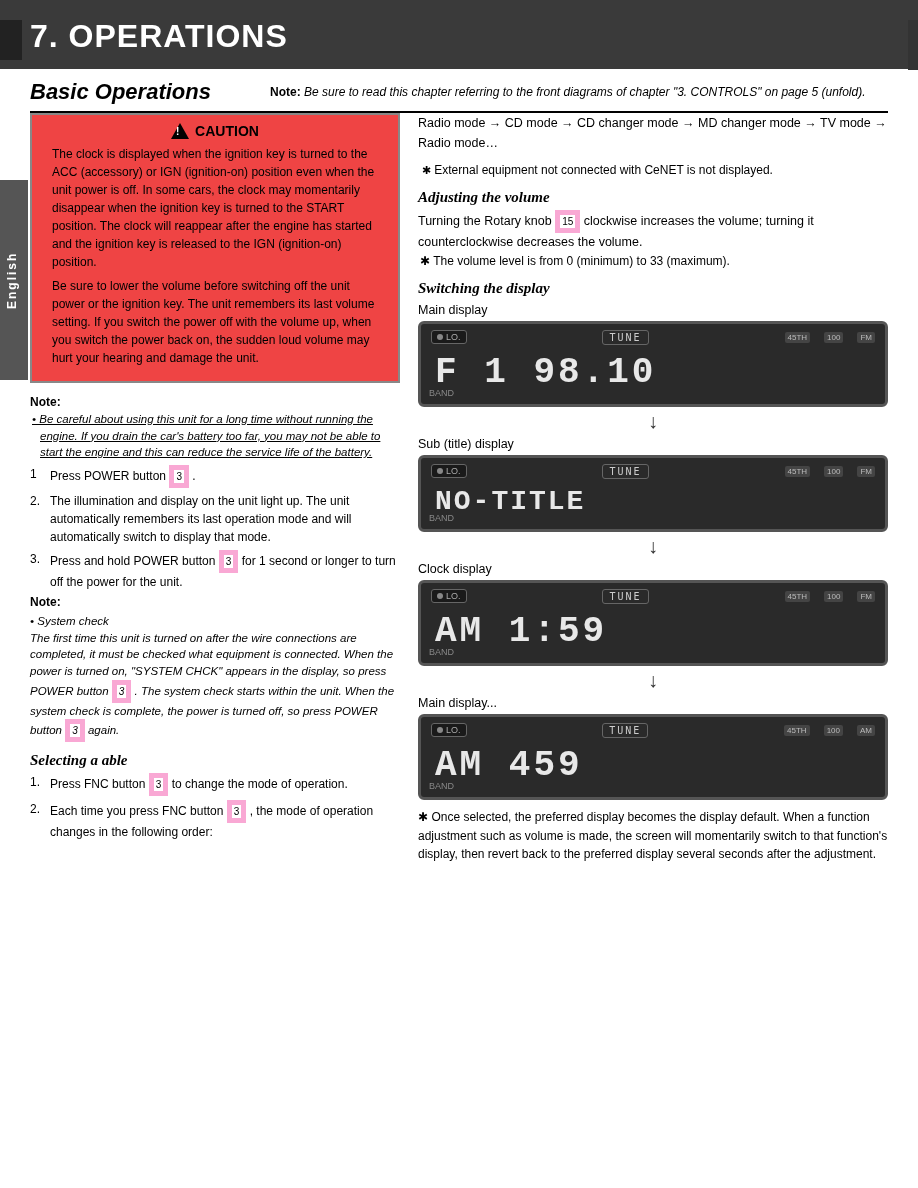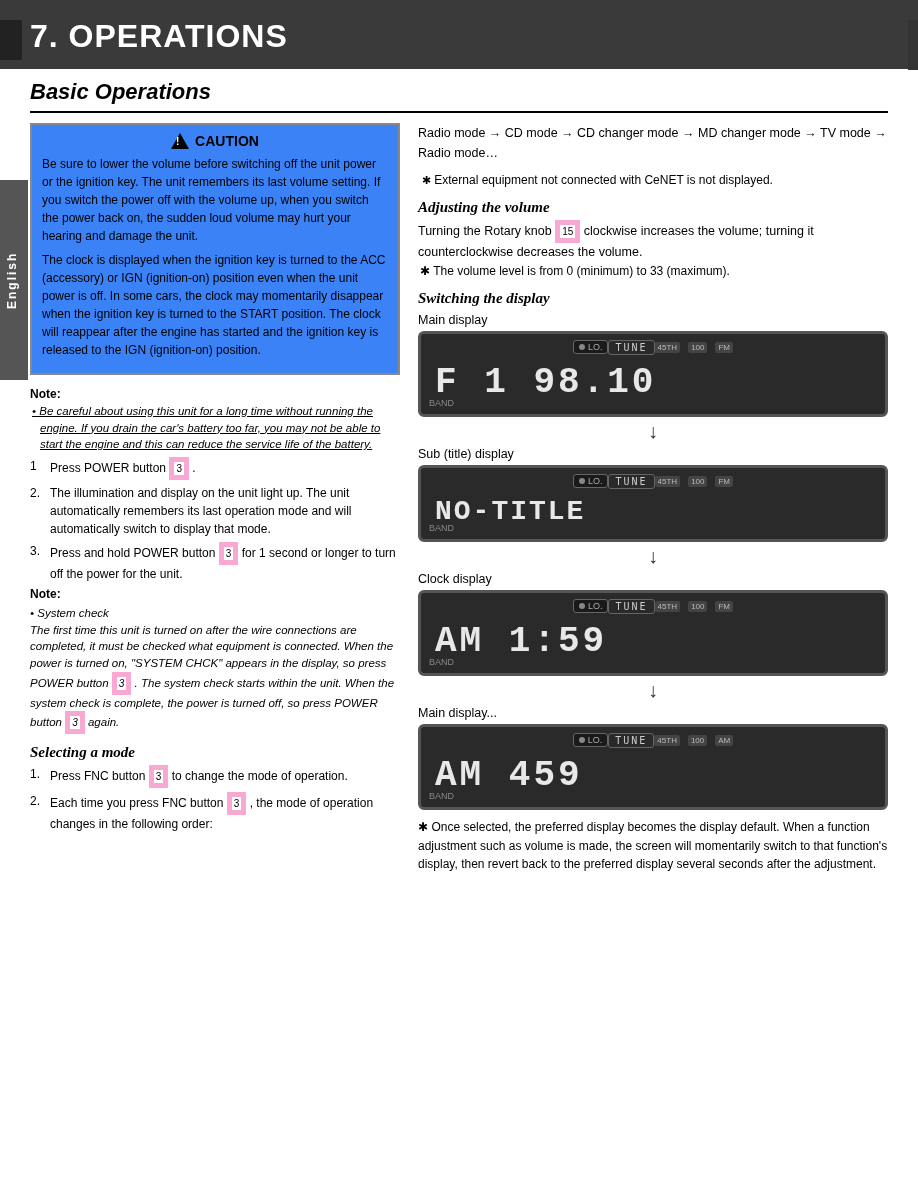--- a/index.html
+++ b/index.html
@@ -33,21 +33,20 @@
       display: flex;
       flex-direction: column;
     }
 
     
     .section-header-row {
       display: flex;
       align-items: center;
       border-bottom: 2px solid #000;
       padding: 10px 0 6px 0;
-      margin-bottom: 10px;
     }
     .section-title {
       font-size: 22px;
       font-weight: 900;
       font-style: italic;
       font-family: Arial, Helvetica, sans-serif;
       min-width: 220px;
     }
     .section-note {
       font-size: 12px;
@@ -88,22 +87,22 @@
       transform: rotate(180deg);
       text-align: center;
       padding: 20px 5px;
       letter-spacing: 2px;
       height: 200px;
     }
 
     
     .caution-box {
       border: 2px solid #888;
-      background: #3b82f6;
-      padding: 8px 10px;
+      background: #ef4444;
+      padding: 8px 20px;
       margin-bottom: 12px;
     }
     .caution-title {
       text-align: center;
       font-weight: bold;
       font-size: 14px;
       margin-bottom: 6px;
       display: flex;
       align-items: center;
       justify-content: center;
@@ -209,21 +208,21 @@
       border: 3px solid #555;
       border-radius: 6px;
       padding: 6px 10px 8px 10px;
       margin: 4px 0 4px 0;
       position: relative;
       min-height: 70px;
     }
     .screen-top-bar {
       display: flex;
       align-items: center;
-      justify-content: center;
+      justify-content: space-between;
       margin-bottom: 4px;
     }
     .screen-indicator {
       background: #1a1a1a;
       border: 1px solid #666;
       border-radius: 3px;
       padding: 1px 5px;
       display: flex;
       align-items: center;
       gap: 3px;
@@ -238,21 +237,21 @@
       color: #ccc;
       font-size: 10px;
       font-family: monospace;
       letter-spacing: 2px;
       border: 1px solid #666;
       border-radius: 3px;
       padding: 1px 6px;
     }
     .screen-right-indicators {
       display: flex;
-      gap: 8px;
+      gap: 14px;
       align-items: center;
     }
     .screen-small-box {
       background: #444;
       color: #bbb;
       font-size: 8px;
       padding: 1px 3px;
       border-radius: 2px;
     }
     .screen-main-text {
@@ -336,33 +335,37 @@
 <div class="black-mark-tr"></div>
 
 <div class="page-header">
   <h1>7. OPERATIONS</h1>
 </div>
 
 <div class="main-content">
 
   <div class="section-header-row">
     <div class="section-title">Basic Operations</div>
+    <div class="section-note">
+      <strong>Note:</strong>
+      <span>Be sure to read this chapter referring to the front diagrams of chapter "3. CONTROLS" on page 5 (unfold).</span>
+    </div>
   </div>
 
   <div class="two-col">
 
     <div class="col-left">
 
       <div class="caution-box">
         <div class="caution-title">
           <span class="caution-triangle"></span>
           <span>CAUTION</span>
         </div>
+        <p>The clock is displayed when the ignition key is turned to the ACC (accessory) or IGN (ignition-on) position even when the unit power is off. In some cars, the clock may momentarily disappear when the ignition key is turned to the START position. The clock will reappear after the engine has started and the ignition key is released to the IGN (ignition-on) position.</p>
         <p>Be sure to lower the volume before switching off the unit power or the ignition key. The unit remembers its last volume setting. If you switch the power off with the volume up, when you switch the power back on, the sudden loud volume may hurt your hearing and damage the unit.</p>
-        <p>The clock is displayed when the ignition key is turned to the ACC (accessory) or IGN (ignition-on) position even when the unit power is off. In some cars, the clock may momentarily disappear when the ignition key is turned to the START position. The clock will reappear after the engine has started and the ignition key is released to the IGN (ignition-on) position.</p>
       </div>
 
       <div class="subsection">
         <div class="note-label">Note:</div>
         <p class="bullet-note">• Be careful about using this unit for a long time without running the engine. If you drain the car's battery too far, you may not be able to start the engine and this can reduce the service life of the battery.</p>
         <div class="numbered-list">
           <div class="numbered-item">
             <span class="num">1</span>
             <span>
               <span>Press POWER button</span>
@@ -388,21 +391,21 @@
           <span>• System check</span><br>
           <span>The first time this unit is turned on after the wire connections are completed, it must be checked what equipment is connected. When the power is turned on, "SYSTEM CHCK" appears in the display, so press POWER button</span>
           <span class="num-box">3</span>
           <span>. The system check starts within the unit. When the system check is complete, the power is turned off, so press POWER button</span>
           <span class="num-box">3</span>
           <span> again.</span>
         </p>
       </div>
 
       <div class="selecting-mode-section">
-        <div class="subsection-title">Selecting a mode</div>
+        <div class="subsection-title">Selecting a able</div>
         <div class="numbered-list">
           <div class="numbered-item">
             <span class="num">1.</span>
             <span>
               <span>Press FNC button</span>
               <span class="num-box">3</span>
               <span>to change the mode of operation.</span>
             </span>
           </div>
           <div class="numbered-item">

